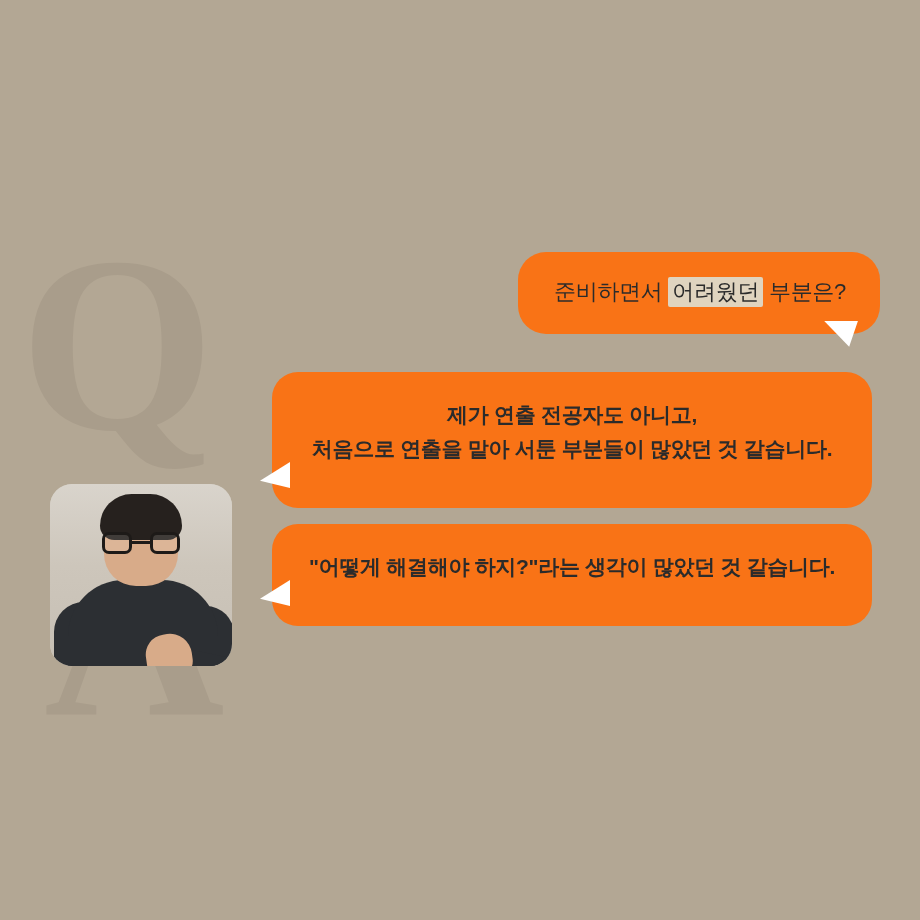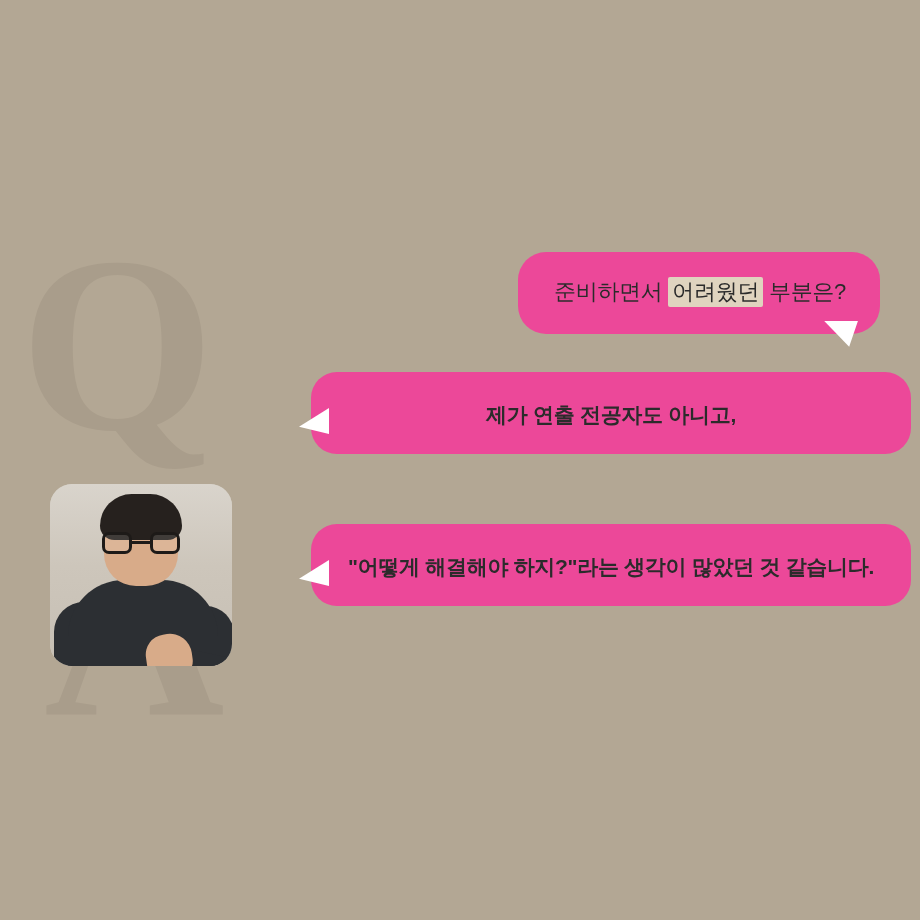--- a/index.html
+++ b/index.html
@@ -48,30 +48,29 @@
   .chat {
     position: absolute;
     left: 0;
     top: 0;
     width: 920px;
     height: 920px;
   }
 
   .bubble {
     position: relative;
-    background: #ec4899;
+    background: #f97316;
     color: #2b2b2b;
     border-radius: 26px;
     box-sizing: border-box;
     font-weight: 700;
     line-height: 1.62;
     font-size: 21px;
     text-align: center;
     letter-spacing: -0.3px;
-    margin-left: 39px;
   }
 
   
   .bubble-question {
     right: 40px;
     top: 252px;
     position: absolute;
     padding: 22px 34px 24px 36px;
     font-weight: 400;
     font-size: 22px;
@@ -93,21 +92,21 @@
     background: #e0d4bf;
     padding: 2px 4px 3px 4px;
     border-radius: 2px;
   }
 
   
   .bubble-answer {
     position: absolute;
     left: 272px;
     width: 600px;
-    padding: 26px 30px 22px 30px;
+    padding: 26px 30px 42px 30px;
     border-radius: 26px;
   }
   .bubble-answer-1 { top: 372px; }
   .bubble-answer-2 { top: 524px; }
 
   .bubble-answer .tail-left {
     position: absolute;
     left: -12px;
     bottom: 20px;
     width: 30px;
@@ -254,20 +253,21 @@
 
   <div class="chat">
 
     <div class="bubble bubble-question">
       <span>준비하면서 </span><span class="hl">어려웠던</span><span> 부분은?</span>
       <span class="tail"></span>
     </div>
 
     <div class="bubble bubble-answer bubble-answer-1">
       <span class="bubble-line">제가 연출 전공자도 아니고,</span>
+      <span class="bubble-line">처음으로 연출을 맡아 서툰 부분들이 많았던 것 같습니다.</span>
       <span class="tail-left"></span>
     </div>
 
     <div class="bubble bubble-answer bubble-answer-2">
       <span class="bubble-line">"어떻게 해결해야 하지?"라는 생각이 많았던 것 같습니다.</span>
       <span class="tail-left"></span>
     </div>
 
     <div class="avatar">
       <div class="avatar-photo">

